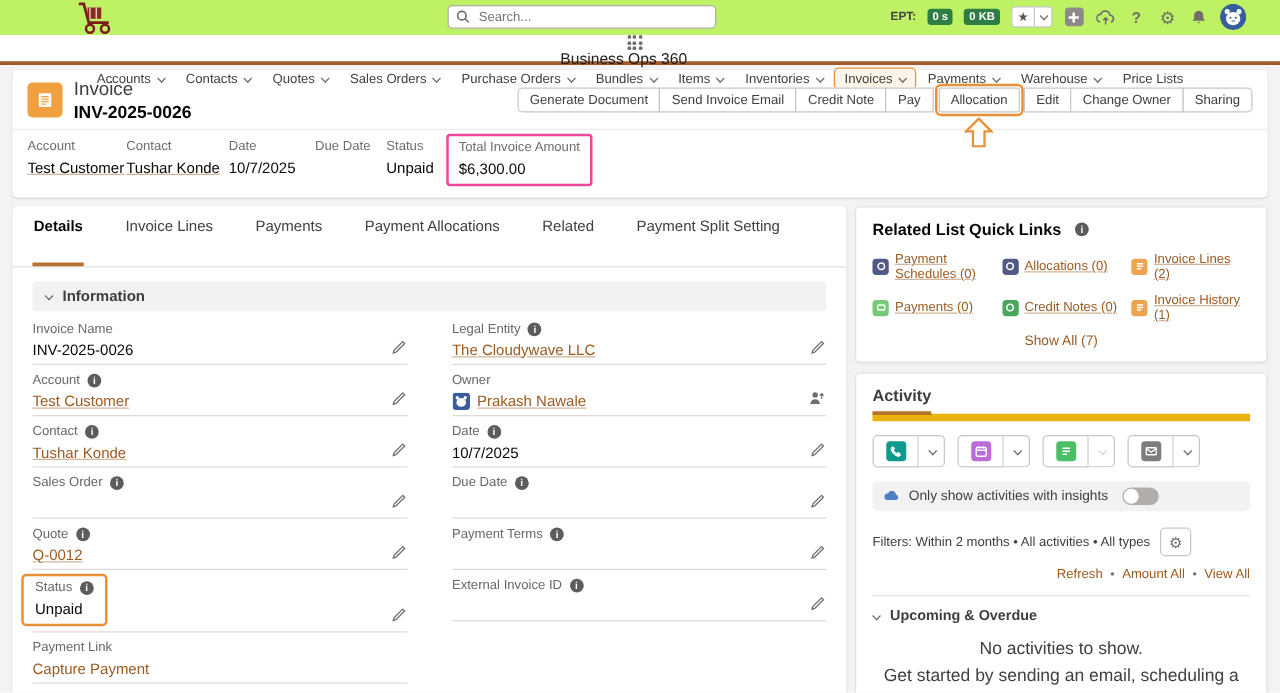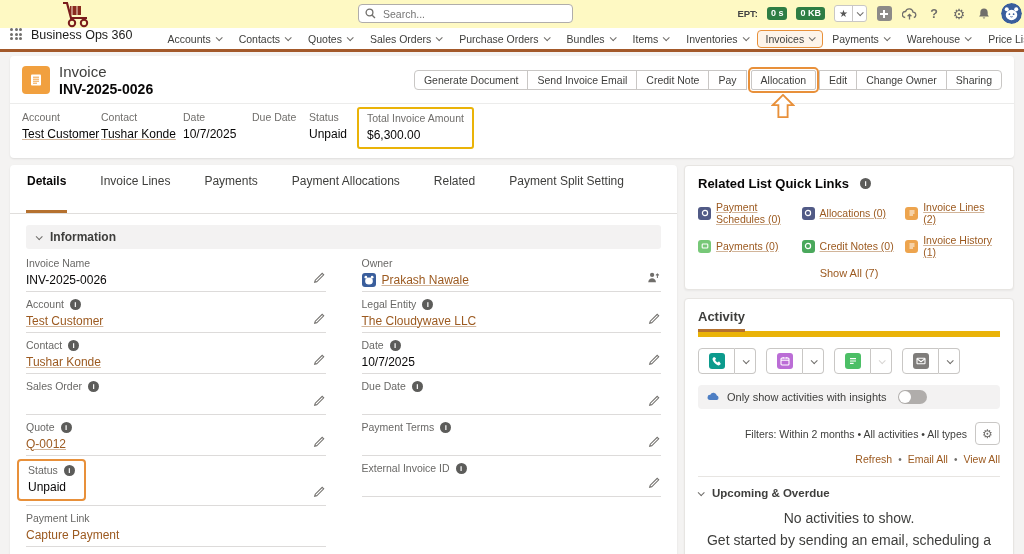--- a/index.html
+++ b/index.html
@@ -2,42 +2,42 @@
 <html><head>
 <meta charset="utf-8">
 <style>
   * { margin:0; padding:0; box-sizing:border-box; }
   html,body { width:1024px; height:554px; overflow:hidden; }
   body { background:#f4f3f2; font-family:"Liberation Sans", sans-serif; color:#080707; font-size:12px; }
   .link { color:#9c5a20; text-decoration:underline; text-decoration-color:rgba(156,90,32,.45); cursor:pointer; }
   .link.no-underline { text-decoration:none; }
 
   
-  .utility-bar { height:28px; background:#fef9c3; position:relative; }
+  .utility-bar { height:28px; background:#bef264; position:relative; }
   .logo { position:absolute; left:56px; top:1px; }
   .search-wrap { position:absolute; left:358px; top:4px; width:215px; height:19px; }
   .search-wrap input { width:100%; height:100%; border:1px solid #b0adab; border-radius:4px; padding:0 6px 0 24px; font-size:10.5px; color:#3e3e3c; font-family:"Liberation Sans",sans-serif; background:#fff; }
   .search-glyph { position:absolute; left:7px; top:4px; }
-  .utils { position:absolute; right:2px; top:3px; display:flex; align-items:center; gap:9px; }
+  .utils { position:absolute; right:27px; top:3px; display:flex; align-items:center; gap:9px; }
   .ept-label { font-size:9.5px; font-weight:bold; color:#444; }
   .badge { background:#2e7d44; color:#fff; font-size:9px; font-weight:bold; border-radius:3px; padding:2px 4px; line-height:1; }
   .star-combo { display:flex; border:1px solid #c9c7c5; border-radius:3px; height:17px; background:#fff; }
   .star-cell { width:17px; display:flex; align-items:center; justify-content:center; font-size:10px; color:#555; }
   .star-chev { width:14px; border-left:1px solid #c9c7c5; display:flex; align-items:center; justify-content:center; }
   .uicon { width:16px; height:16px; display:flex; align-items:center; justify-content:center; color:#706e6b; }
   .plus-tile { width:15px; height:15px; background:#8c8a88; border-radius:3px; position:relative; }
   .plus-tile::before, .plus-tile::after { content:""; position:absolute; background:#fff; }
   .plus-tile::before { left:3.5px; right:3.5px; top:6.5px; height:2px; }
   .plus-tile::after { top:3.5px; bottom:3.5px; left:6.5px; width:2px; }
   .help-q { font-size:12.5px; font-weight:bold; color:#706e6b; }
   .gear-glyph { font-size:14px; color:#706e6b; line-height:1; }
   .avatar { width:21px; height:21px; border-radius:50%; overflow:hidden; }
 
   
-  .navbar { height:24px; background:#fff; border-bottom:3px solid #a3592a; display:flex; padding:0 10px; }
+  .navbar { height:24px; background:#fff; border-bottom:3px solid #a3592a; display:flex; align-items:center; padding:0 10px;flex-direction:column; }
   .waffle { display:grid; grid-template-columns:repeat(3,3px); grid-template-rows:repeat(3,3px); gap:1.5px; margin-right:9px; cursor:pointer; }
   .waffle i { width:3px; height:3px; background:#706e6b; border-radius:50%; }
   .app-name { font-size:12.5px; color:#1d1d1b; margin-right:26px; white-space:nowrap; }
   .nav-tabs { display:flex; align-items:center; flex:1; }
   .nav-tab { display:flex; align-items:center; gap:5px; padding:2px 9px; font-size:10.5px; color:#3e3e3c; white-space:nowrap; cursor:pointer; }
   .nav-tab.selected { border:1.5px solid #e8903a; border-radius:4px; background:#fdf4ea; padding:2px 8px; }
   .chev { width:5px; height:5px; border-right:1.3px solid #706e6b; border-bottom:1.3px solid #706e6b; transform:rotate(45deg) translateY(-1px); }
 
   
   .header-card { margin:4px 10px 0; background:#fff; border-radius:4px; box-shadow:0 1px 2px rgba(0,0,0,.09); }
@@ -49,21 +49,21 @@
   .btn { font-size:10.5px; color:#3e3e3c; background:#fff; border:1px solid #c9c7c5; padding:3px 9px; margin-left:-1px; white-space:nowrap; cursor:pointer; font-family:"Liberation Sans",sans-serif; }
   .btn.first { border-radius:4px 0 0 4px; }
   .btn.last { border-radius:0 4px 4px 0;text-align:right; }
   .alloc-wrap { position:relative; border:2px solid #e8903a; border-radius:5px; padding:1px; margin:-3px 1px; z-index:4; background:#fff; display:flex; }
   .alloc-wrap .btn { margin:0; border-radius:2px; }
   .alloc-arrow { position:absolute; top:calc(100% + 3px); left:50%; transform:translateX(-50%); z-index:5; }
   .header-highlights { border-top:1px solid #ececeb; display:flex; align-items:flex-start; padding:7px 12px 9px; }
   .hl-field { padding-right:8px; }
   .hl-label { font-size:10.5px; color:#706e6b; margin-bottom:4px; white-space:nowrap; }
   .hl-value { font-size:12px; color:#080707; white-space:nowrap; min-height:14px; }
-  .hl-boxed { border:2px solid #eab308; border-radius:3px; padding:3px 8px 5px; margin-top:-4px; }
+  .hl-boxed { border:2px solid #ec4899; border-radius:3px; padding:3px 8px 5px; margin-top:-4px; }
 
   
   .main { display:flex; margin:7px 10px 0; gap:7px; align-items:flex-start; }
   .detail-card { flex:1; background:#fff; border-radius:4px 4px 0 0; box-shadow:0 1px 2px rgba(0,0,0,.09); padding-bottom:14px; min-height:420px; }
   .tabs-row { display:flex; padding:0 16px; border-bottom:1px solid #e0dedc; }
   .tab { font-size:12px; color:#3e3e3c; padding:9px 1px 22px; margin-right:32px; border-bottom:3px solid transparent; cursor:pointer; white-space:nowrap; }
   .tab.active { font-weight:bold; color:#080707; border-bottom-color:#b5712f; }
   .section-hdr { margin:11px 16px 0; background:#f3f2f2; border-radius:3px; padding:5px 10px; display:flex; align-items:center; gap:9px; font-size:12px; font-weight:bold; color:#3e3e3c; cursor:pointer; }
   .fields { display:flex; padding:2px 16px 0; gap:36px; }
   .fcol { flex:1; min-width:0; }
@@ -93,21 +93,21 @@
   .composer { display:flex; gap:10px; margin-top:11px; }
   .cgroup { display:flex; }
   .cbtn { width:37px; height:26px; border:1px solid #c9c7c5; border-radius:4px 0 0 4px; background:#fff; display:flex; align-items:center; justify-content:center; cursor:pointer; }
   .cchev { width:21px; height:26px; border:1px solid #c9c7c5; border-left:none; border-radius:0 4px 4px 0; background:#fff; display:flex; align-items:center; justify-content:center; cursor:pointer; }
   .cchev.disabled .chev { border-color:#d8d6d4; }
   .cicon { width:16px; height:16px; border-radius:3px; display:flex; align-items:center; justify-content:center; }
   .c-call { background:#0c9b8d; } .c-event { background:#bb6dd6; } .c-task { background:#4cbf66; } .c-email { background:#7f7d7b; }
   .insights { margin-top:11px; background:#f3f2f2; border-radius:4px; padding:5px 9px; display:flex; align-items:center; gap:7px; font-size:11px; color:#3e3e3c; }
   .toggle { width:29px; height:14px; border-radius:8px; background:#b0adab; position:relative; margin-left:4px; cursor:pointer; flex:none; }
   .toggle i { position:absolute; left:1px; top:1px; width:12px; height:12px; background:#fff; border-radius:50%; }
-  .filters-row { margin-top:13px; display:flex; justify-content:flex-end; align-items:center; gap:8px; font-size:10.5px; color:#3e3e3c; }
+  .filters-row { margin-top:13px; display:flex; justify-content:flex-start; align-items:center; gap:8px; font-size:10.5px; color:#3e3e3c; }
   .gear-btn { width:25px; height:23px; border:1px solid #c9c7c5; border-radius:4px; background:#fff; display:flex; align-items:center; justify-content:center; cursor:pointer; }
   .act-links { margin-top:8px; display:flex; justify-content:flex-end; align-items:center; gap:6px; font-size:10.5px; }
   .dot-sep { color:#706e6b; font-size:10px; }
   .act-divider { border-top:1px solid #e7e5e2; margin-top:11px; }
   .upcoming { margin-top:10px; display:flex; align-items:center; gap:9px; font-size:11.5px; font-weight:bold; color:#3e3e3c; cursor:pointer; }
   .empty-state { text-align:center; font-size:14px; color:#3e3e3c; margin-top:9px; line-height:1.55; }
   .hint-bar { margin-top:11px; background:#f3f2f2; border-radius:4px; padding:7px 10px; display:flex; gap:7px; font-size:10.5px; color:#3e3e3c; align-items:center; }
 </style>
 </head>
 <body>
@@ -393,52 +393,52 @@
               <span>Payment Link</span>
             </div>
           <div class="f-value">
               <span class="link no-underline">Capture Payment</span>
             </div>
         </div>
       </div>
       <div class="fcol">
         <div class="field">
           <div class="f-label">
+              <span>Legal Entity</span>
+              <i class="info-dot"></i>
+            </div>
+          <div class="f-value">
+              <span class="link">The Cloudywave LLC</span>
+            </div>
+          <button class="edit-btn"><svg width="12" height="12" viewBox="0 0 16 16">
+                <path d="M12.3 1.7l2 2L5 13l-2.8.8L3 11 12.3 1.7z" fill="none" stroke="#706e6b" stroke-width="1.4"></path>
+              </svg></button>
+        </div>
+        <div class="field">
+          <div class="f-label">
               <span>Owner</span>
             </div>
           <div class="f-value">
             <span class="mini-avatar">
               <svg width="14" height="14" viewBox="0 0 24 24">
                   <rect width="24" height="24" fill="#3a5e9c"></rect>
                   <circle cx="6.6" cy="7.2" r="2.3" fill="#fff"></circle>
                   <circle cx="17.4" cy="7.2" r="2.3" fill="#fff"></circle>
                   <ellipse cx="12" cy="13.6" rx="6.6" ry="6" fill="#fff"></ellipse>
                 </svg>
             </span>
             <span class="link">Prakash Nawale</span>
           </div>
           <button class="edit-btn">
             <svg width="13" height="13" viewBox="0 0 14 14">
                 <circle cx="5.5" cy="4.2" r="2.3" fill="#706e6b"></circle>
                 <path d="M1.3 12c.5-2.9 2.2-4.1 4.2-4.1s3.7 1.2 4.2 4.1z" fill="#706e6b"></path>
                 <path d="M11.2 7.5V3.2M9.6 4.8l1.6-1.6 1.6 1.6" stroke="#706e6b" stroke-width="1.1" fill="none"></path>
               </svg>
           </button>
-        </div>
-        <div class="field">
-          <div class="f-label">
-              <span>Legal Entity</span>
-              <i class="info-dot"></i>
-            </div>
-          <div class="f-value">
-              <span class="link">The Cloudywave LLC</span>
-            </div>
-          <button class="edit-btn"><svg width="12" height="12" viewBox="0 0 16 16">
-                <path d="M12.3 1.7l2 2L5 13l-2.8.8L3 11 12.3 1.7z" fill="none" stroke="#706e6b" stroke-width="1.4"></path>
-              </svg></button>
         </div>
         <div class="field">
           <div class="f-label">
               <span>Date</span>
               <i class="info-dot"></i>
             </div>
           <div class="f-value">
               <span>10/7/2025</span>
             </div>
           <button class="edit-btn"><svg width="12" height="12" viewBox="0 0 16 16">
@@ -619,21 +619,21 @@
       </div>
       <div class="filters-row">
         <span>Filters: Within 2 months • All activities • All types</span>
         <button class="gear-btn">
             <span class="gear-glyph" style="font-size:12px">⚙</span>
           </button>
       </div>
       <div class="act-links">
         <span class="link no-underline">Refresh</span>
           <span class="dot-sep">•</span>
-        <span class="link no-underline">Email All</span>
+        <span class="link no-underline">Amount All</span>
           <span class="dot-sep">•</span>
         <span class="link no-underline">View All</span>
       </div>
       <div class="act-divider"></div>
       <div class="upcoming">
         <i class="chev"></i>
         <span>Upcoming &amp; Overdue</span>
       </div>
       <div class="empty-state">
         <div>No activities to show.</div>

